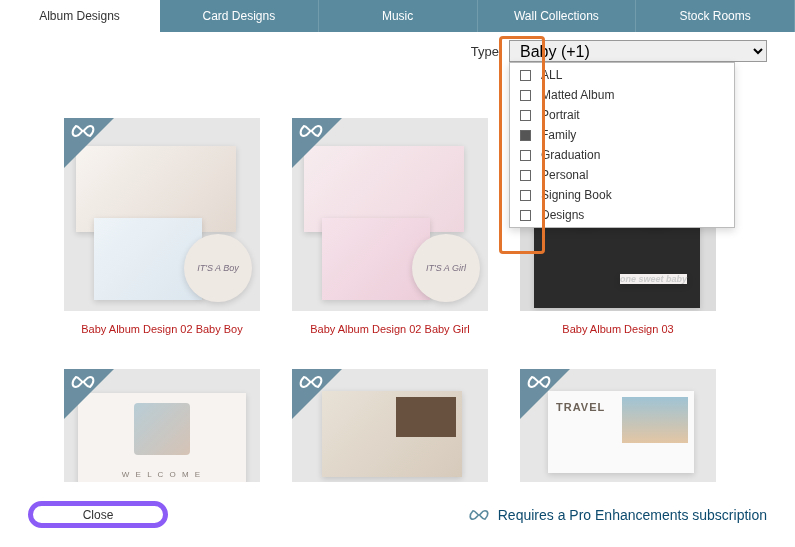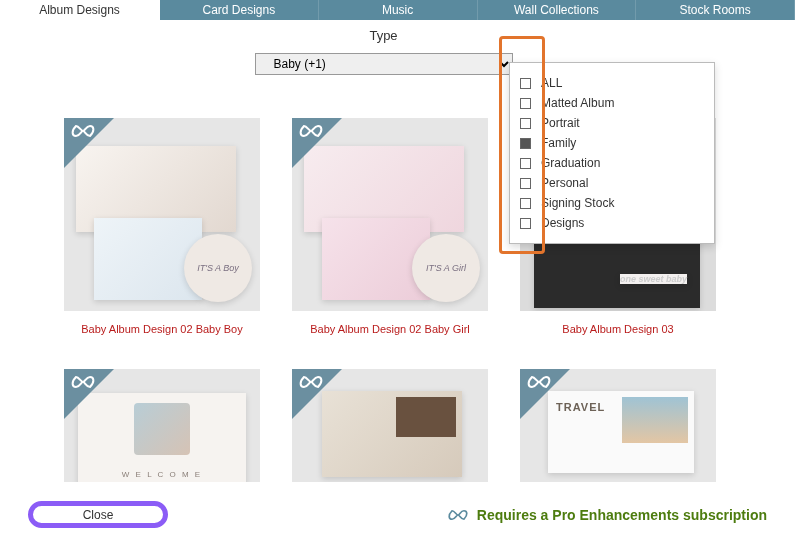--- a/index.html
+++ b/index.html
@@ -1,30 +1,30 @@
 <!DOCTYPE html>
 <html><head>
   <meta charset="utf-8">
   <style>
     * { margin: 0; padding: 0; box-sizing: border-box; font-family: -apple-system, BlinkMacSystemFont, "Segoe UI", Arial, sans-serif; }
     body { width: 795px; height: 547px; background: #fff; overflow: hidden; position: relative; }
 
-    .tabs { display: flex; height: 20px; background: #5a8a9e; }
+    .tabs { display: flex; height: 32px; background: #5a8a9e; }
     .tab { flex: 1; display: flex; align-items: center; justify-content: center; font-size: 12px; color: #fff; cursor: pointer; border-right: 1px solid rgba(255,255,255,0.15); }
     .tab.active { background: #fff; color: #333; }
     .tab:first-child { flex: 0 0 160px; }
 
-    .filter-row { display: flex; align-items: center; justify-content: flex-end; padding: 8px 28px 8px 0; gap: 10px; position: relative; flex-direction: column; }
+    .filter-row { display: flex; align-items: center; justify-content: flex-end; padding: 8px 28px 8px 0; gap: 10px; position: relative; }
     .filter-label { font-size: 13px; color: #333; }
-    .type-select { width: 258px; height: 22px; font-size: 12px; padding: 0 14px; border: 1px solid #999; background: #efefef; }
+    .type-select { width: 258px; height: 22px; font-size: 16px; padding: 0 6px; border: 1px solid #999; background: #efefef; }
 
     .highlight-box { position: absolute; border: 3px solid #e2742c; border-radius: 4px; pointer-events: none; z-index: 30; }
     .hl1 { left: 499px; top: 36px; width: 46px; height: 218px; }
 
-    .dropdown { position: absolute; left: 509px; top: 62px; width: 206px; background: #fff; border: 1px solid #bbb; box-shadow: 0 3px 8px rgba(0,0,0,0.15); z-index: 20; padding: 10px 0; }
+    .dropdown { position: absolute; left: 509px; top: 62px; width: 226px; background: #fff; border: 1px solid #bbb; box-shadow: 0 3px 8px rgba(0,0,0,0.15); z-index: 20; padding: 2px 0; }
     .dd-item { display: flex; align-items: center; gap: 10px; padding: 2px 10px; font-size: 12px; color: #333; cursor: pointer; height: 20px; }
     .dd-check { width: 11px; height: 11px; border: 1px solid #666; flex-shrink: 0; }
     .dd-check.checked { background: #555; }
 
     .content { position: absolute; left: 28px; top: 82px; right: 28px; bottom: 65px; background: #fff; overflow: hidden; }
     .grid { display: flex; flex-wrap: wrap; gap: 34px 32px; padding-top: 36px; padding-left: 36px; }
     .card { width: 196px; }
     .thumb { width: 196px; height: 193px; background: #e6e6e6; position: relative; overflow: hidden; padding-left: 16px; }
     .pro-corner { position: absolute; top: 0; left: 0; width: 0; height: 0; border-top: 50px solid #6b8fa0; border-right: 50px solid transparent; z-index: 2; }
     .pro-icon { position: absolute; top: 6px; left: 6px; z-index: 3; }
@@ -49,21 +49,21 @@
     .thumb.travel .ph.a { left:28px; top:22px; width:146px; height:82px; background:#fafafa; }
     .thumb.travel .ph.a::before { content:"TRAVEL"; position:absolute; left:8px; top:10px; font-size:11px; font-weight:700; color:#6d6257; letter-spacing:1px; }
     .thumb.travel .ph.a::after { content:""; position:absolute; right:6px; top:6px; width:66px; height:46px; background:linear-gradient(180deg,#9fc3d4,#e3c6a4); }
 
     .thumb.welcome .ph.a { left:14px; top:24px; width:168px; height:92px; background:#f6f3f0; }
     .thumb.welcome .ph.a::before { content:"W E L C O M E"; position:absolute; left:0; right:0; bottom:6px; text-align:center; font-size:8px; letter-spacing:2px; color:#8a7f78; }
     .thumb.welcome .ph.a::after { content:""; position:absolute; left:50%; top:10px; transform:translateX(-50%); width:56px; height:52px; background:linear-gradient(135deg,#b8cdd6,#d6c3b5); border-radius:4px; }
 
     .footer { position: absolute; left: 0; right: 0; bottom: 0; height: 65px; display: flex; align-items: center; justify-content: space-between; padding: 0 28px; background:#fff; }
     .close-btn { width: 140px; height: 27px; border: 5px solid #8b5cf6; border-radius: 14px; background: #fff; font-size: 12px; color: #333; cursor: pointer; }
-    .pro-note { display: flex; align-items: center; gap: 8px; color: #4d7c0f; font-size: 14px; font-weight: bold; }
+    .pro-note { display: flex; align-items: center; gap: 8px; color: #0c4a6e; font-size: 14px; }
 
     .infinity { display:inline-block; }
     .infinity svg { display:block; }
   </style>
 </head>
 <body>
 
 <div class="tabs">
   <div class="tab active">Album Designs</div>
   <div class="tab">Card Designs</div>
@@ -101,21 +101,21 @@
   <div class="dd-item">
       <span class="dd-check"></span>
       <span>Graduation</span>
     </div>
   <div class="dd-item">
       <span class="dd-check"></span>
       <span>Personal</span>
     </div>
   <div class="dd-item">
       <span class="dd-check"></span>
-      <span>Signing Stock</span>
+      <span>Signing Book</span>
     </div>
   <div class="dd-item">
       <span class="dd-check"></span>
       <span>Designs</span>
     </div>
 </div>
 
 <div class="content">
   <div class="grid">
 

